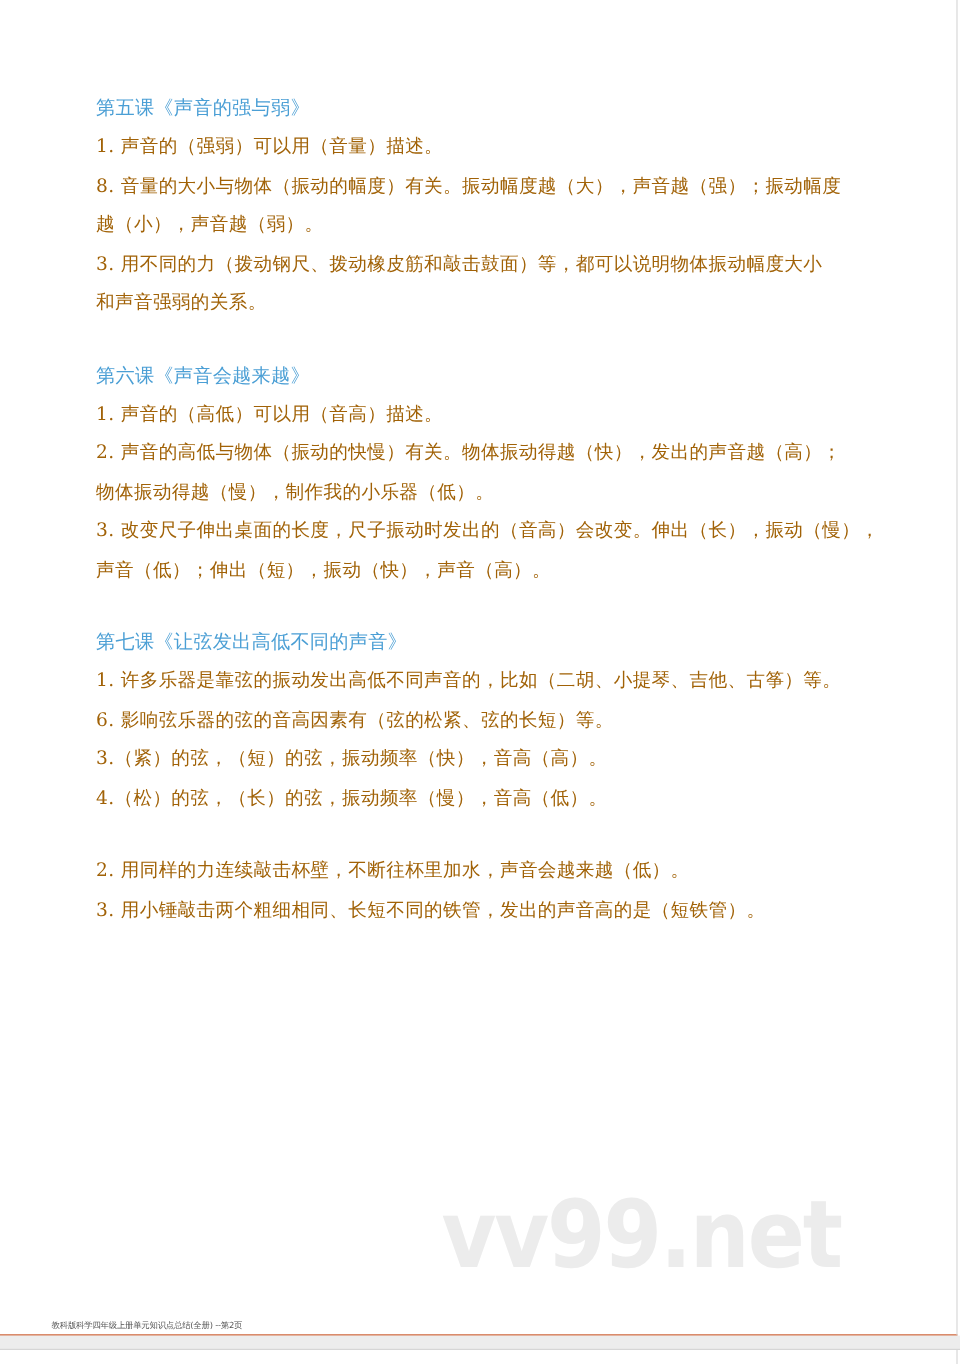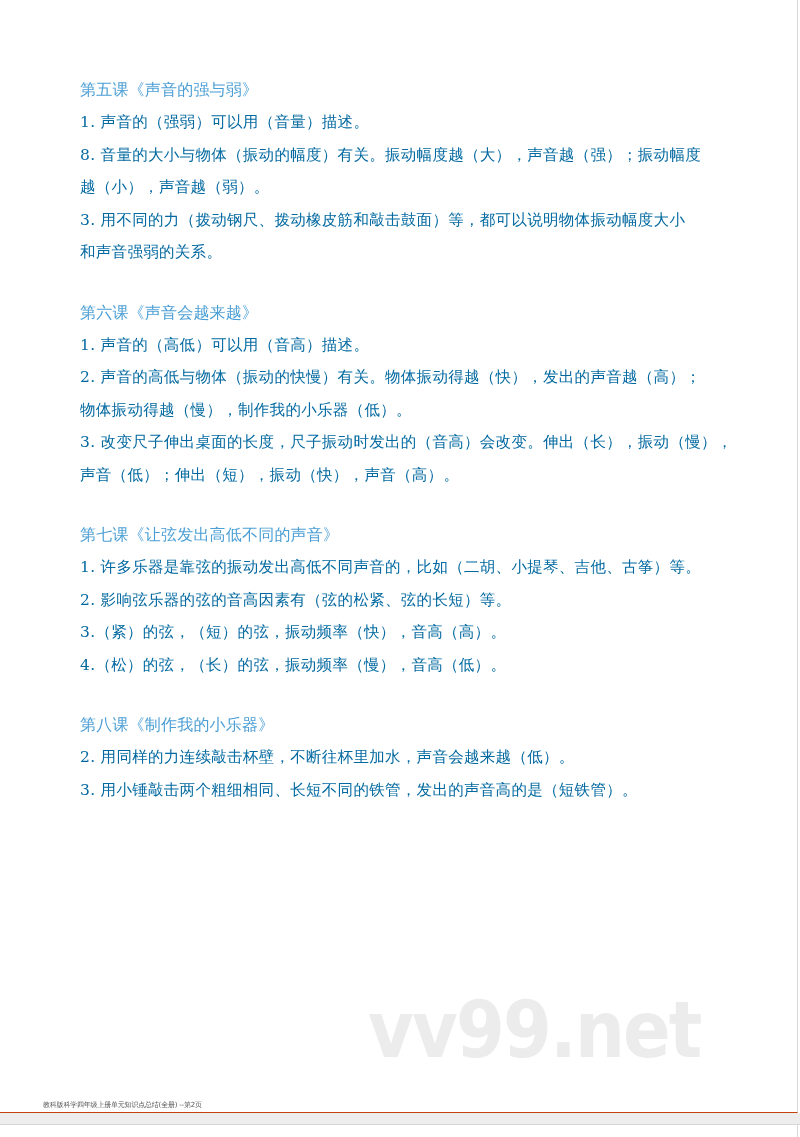--- a/index.html
+++ b/index.html
@@ -25,21 +25,21 @@
     }
     .content {
       position:absolute; left:80px; top:74px; width:640px;
     }
     .section { margin-bottom:28px; }
     .section-title {
       color:#4b9fd5; font-size:16px; line-height:32px; height:32px;
       white-space:nowrap; letter-spacing:0.2px;
     }
     .line {
-      color:#0369a1; font-size:15.5px; line-height:32.5px;
+      color:#a16207; font-size:15.5px; line-height:32.5px;
       white-space:nowrap; letter-spacing:0.3px;
     }
     .footer-text {
       position:absolute; left:43px; top:1070px;
       font-family:"DejaVu Sans", "Liberation Sans", sans-serif;
       font-size:7px; color:#555; white-space:nowrap; letter-spacing:-0.2px;margin-top:30px;
     }
     .watermark {
       position:absolute; left:368px; top:990px;
       font-family:"DejaVu Sans", "Liberation Sans", sans-serif;
@@ -68,27 +68,26 @@
       <div class="line">1. 声音的（高低）可以用（音高）描述。</div>
       <div class="line">2. 声音的高低与物体（振动的快慢）有关。物体振动得越（快），发出的声音越（高）；</div>
       <div class="line">物体振动得越（慢），制作我的小乐器（低）。</div>
       <div class="line">3. 改变尺子伸出桌面的长度，尺子振动时发出的（音高）会改变。伸出（长），振动（慢），</div>
       <div class="line">声音（低）；伸出（短），振动（快），声音（高）。</div>
     </div>
 
     <div class="section">
       <div class="section-title">第七课《让弦发出高低不同的声音》</div>
       <div class="line">1. 许多乐器是靠弦的振动发出高低不同声音的，比如（二胡、小提琴、吉他、古筝）等。</div>
-      <div class="line">2. 影响弦乐器的弦的音高因素有（弦的松紧、弦的长短）等。</div>
+      <div class="line">6. 影响弦乐器的弦的音高因素有（弦的松紧、弦的长短）等。</div>
       <div class="line">3.（紧）的弦，（短）的弦，振动频率（快），音高（高）。</div>
       <div class="line">4.（松）的弦，（长）的弦，振动频率（慢），音高（低）。</div>
     </div>
 
     <div class="section">
-      <div class="section-title">第八课《制作我的小乐器》</div>
       <div class="line">2. 用同样的力连续敲击杯壁，不断往杯里加水，声音会越来越（低）。</div>
       <div class="line">3. 用小锤敲击两个粗细相同、长短不同的铁管，发出的声音高的是（短铁管）。</div>
     </div>
 
   </div>
 
   <div class="watermark">vv99.net</div>
   <div class="footer-text">教科版科学四年级上册单元知识点总结(全册) --第2页</div>
 </div>
 

